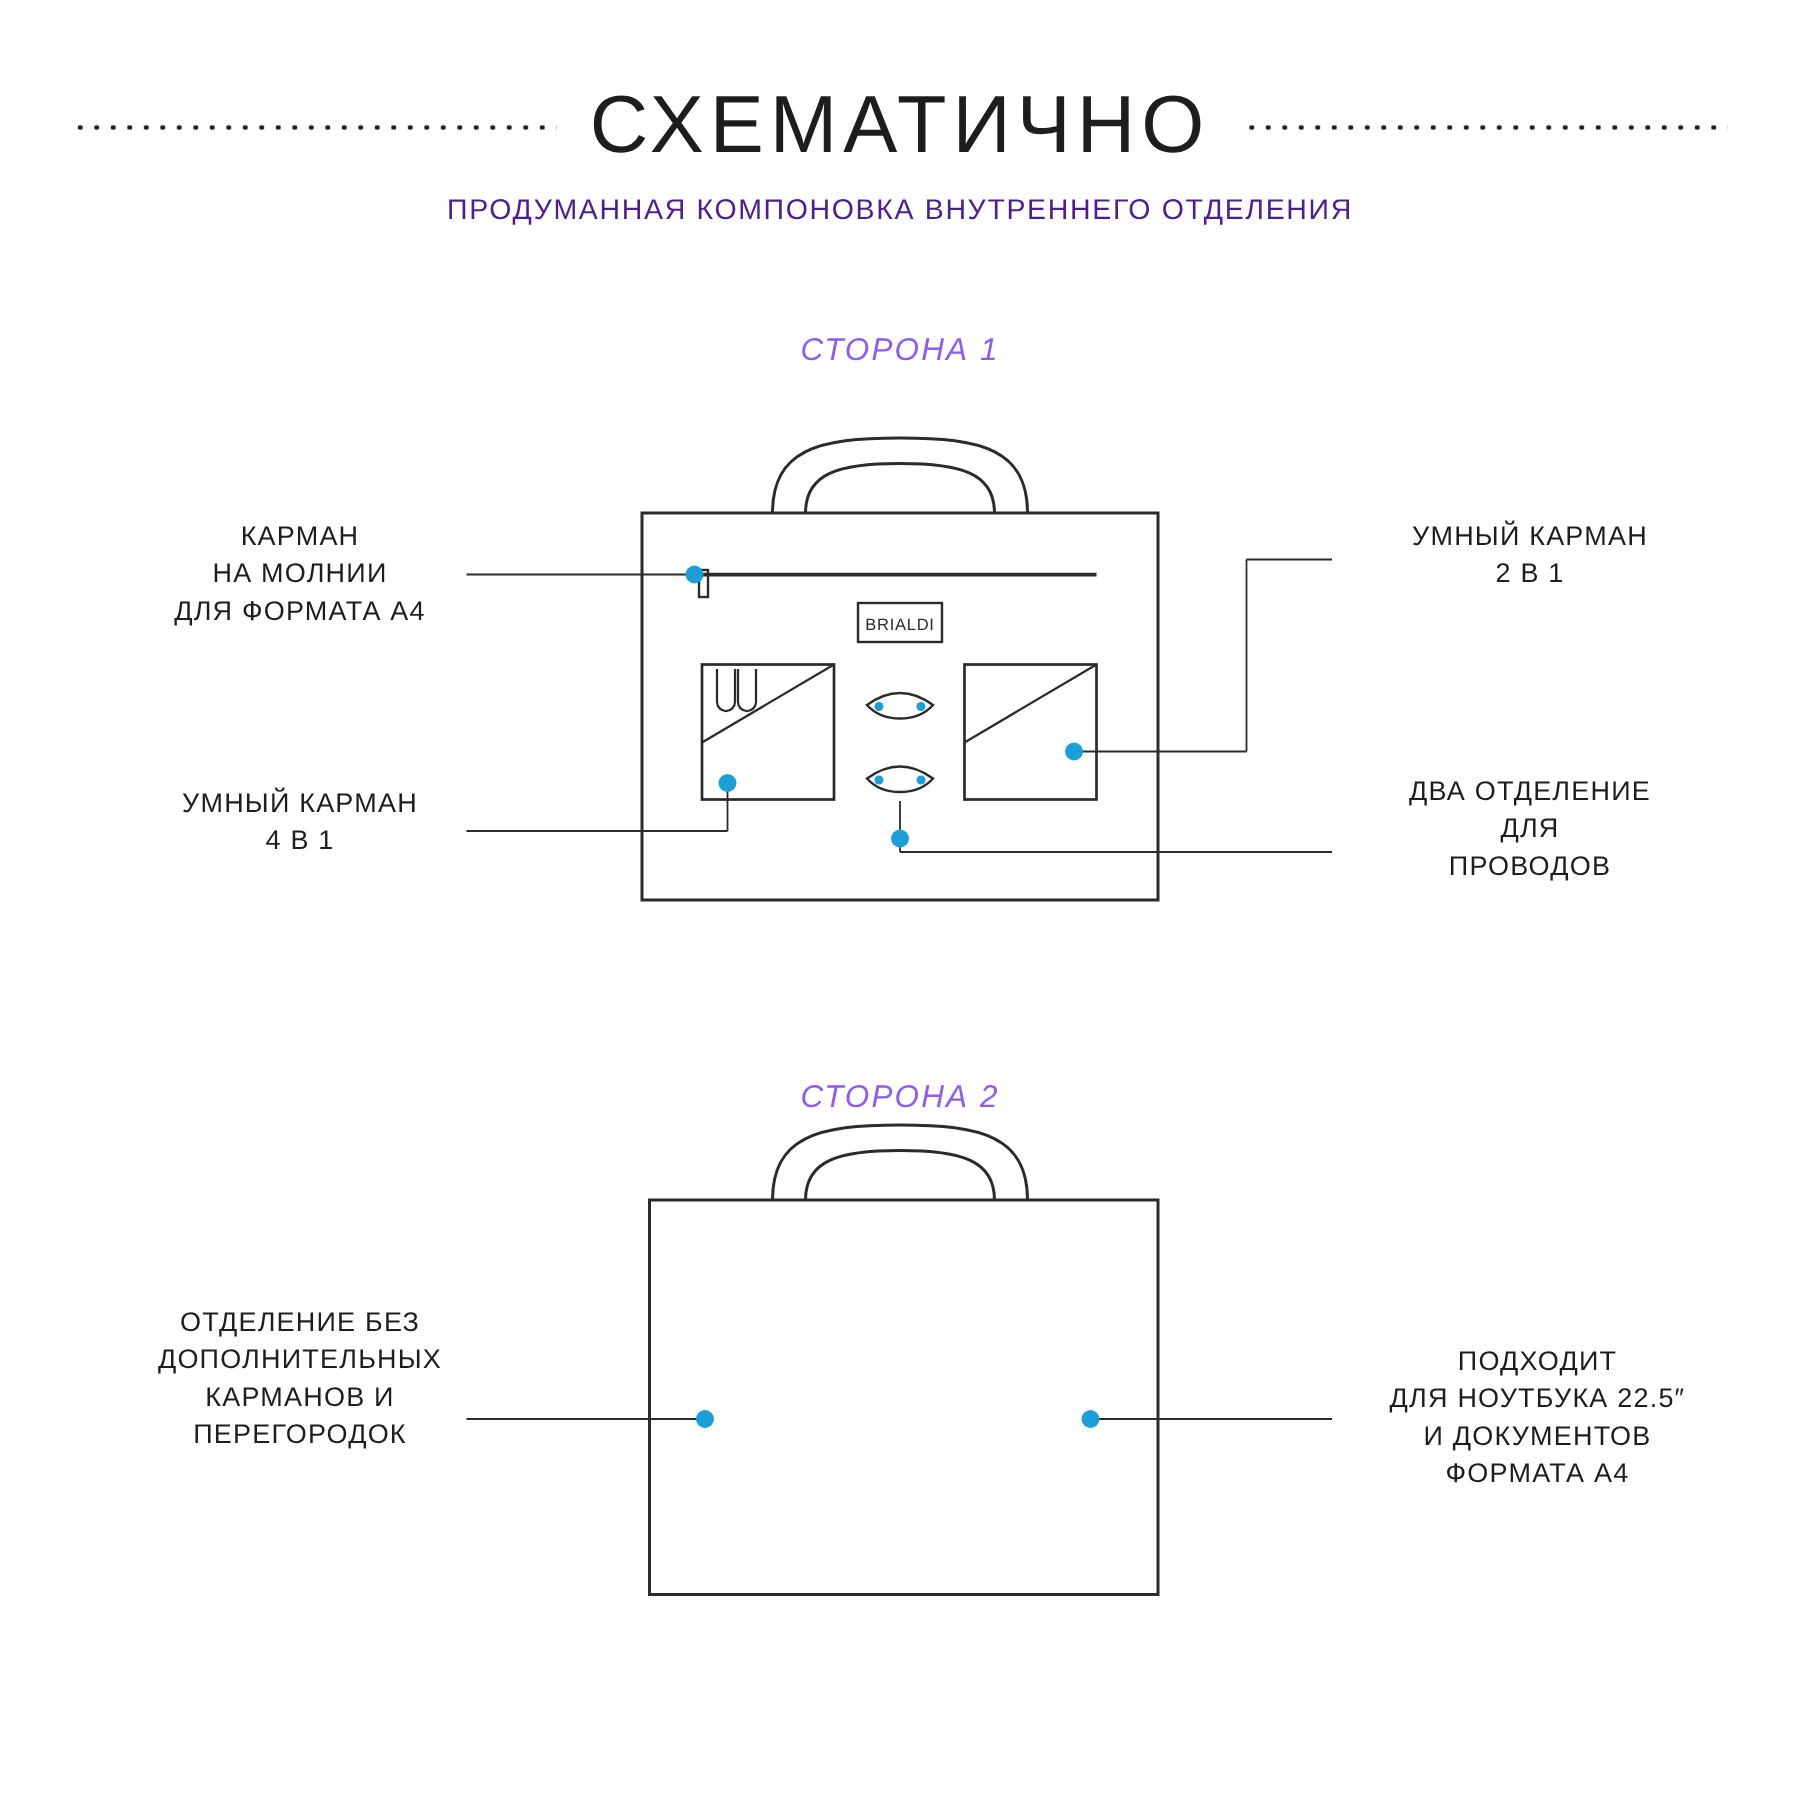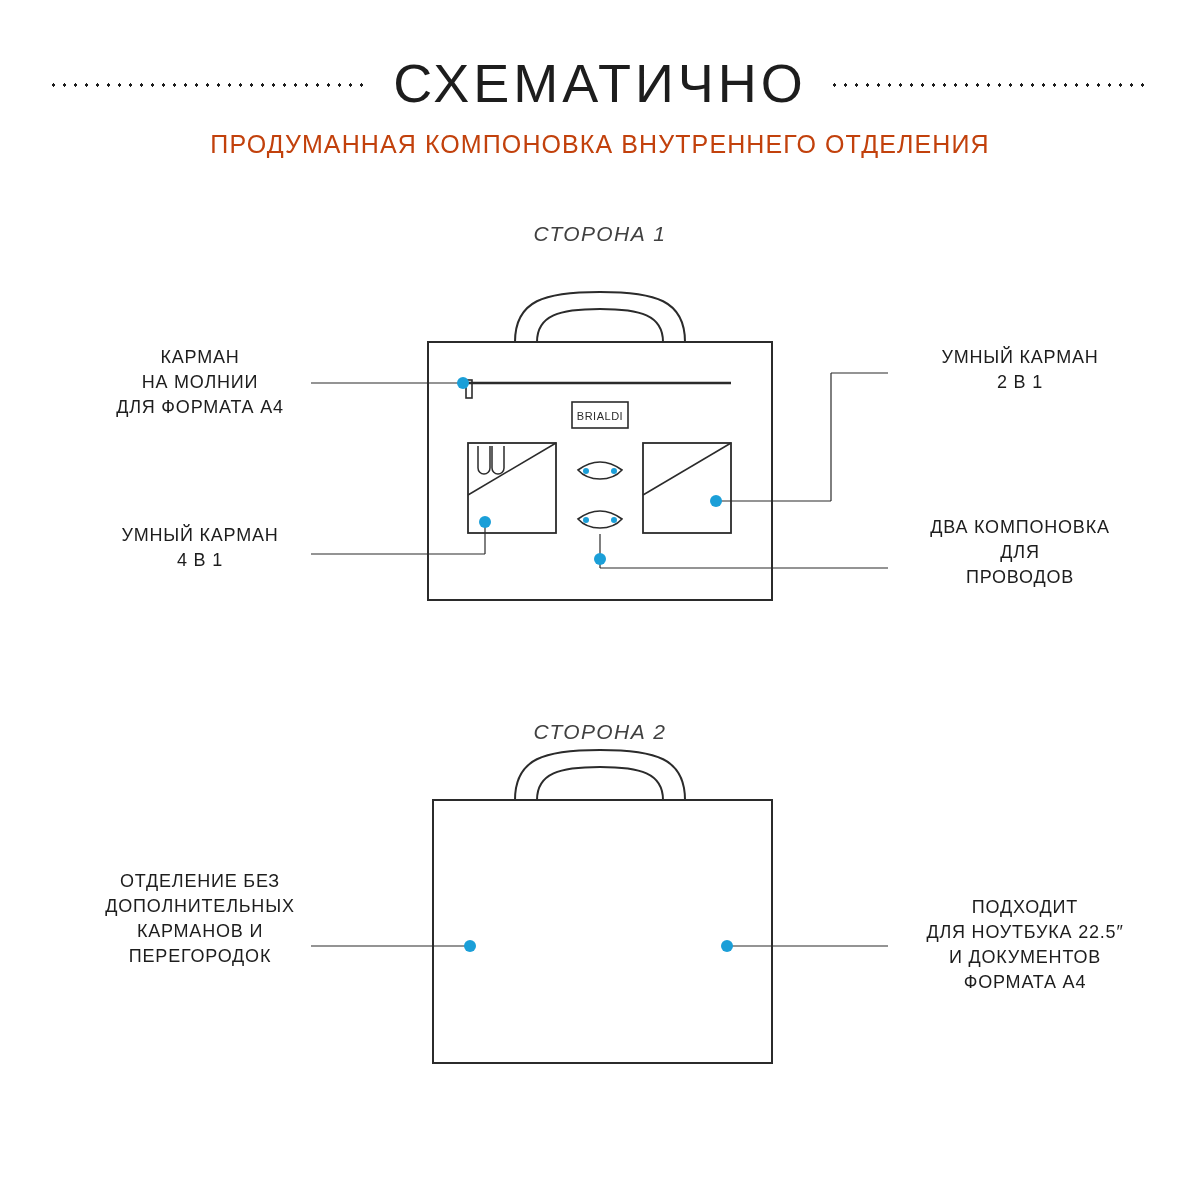--- a/index.html
+++ b/index.html
@@ -52,34 +52,34 @@
     white-space: nowrap;
     color: #1d1d1d;
     line-height: 1;
   }
   .subtitle {
     position: absolute;
     top: 130px;
     left: 0;
     width: 1200px;
     text-align: center;
-    font-size: 25px;
+    font-size: 19px;
     letter-spacing: 1.1px;
-    color: #c2410c;
+    color: #4c1d95;
   }
 
   
   .section-label {
     position: absolute;
     width: 1200px;
     text-align: center;
     font-style: italic;
     font-size: 21px;
     letter-spacing: 1.4px;
-    color: #404040;
+    color: #8b5cf6;
   }
   #side1-label { top: 222px; }
   #side2-label { top: 692px; margin-top: 28px; }
 
   
   svg.canvas {
     position: absolute;
     top: 0;
     left: 0;
     width: 1200px;
@@ -188,21 +188,21 @@
   </g>
 </svg>
 
 <div class="callout left" id="c-zip">КАРМАН
 НА МОЛНИИ
 ДЛЯ ФОРМАТА А4</div>
 <div class="callout left" id="c-smart4">УМНЫЙ КАРМАН
 4 В 1</div>
 <div class="callout right" id="c-smart2">УМНЫЙ КАРМАН
 2 В 1</div>
-<div class="callout right" id="c-holders">ДВА КОМПОНОВКА
+<div class="callout right" id="c-holders">ДВА ОТДЕЛЕНИЕ
 ДЛЯ
 ПРОВОДОВ</div>
 <div class="callout left" id="c-nopocket">ОТДЕЛЕНИЕ БЕЗ
 ДОПОЛНИТЕЛЬНЫХ
 КАРМАНОВ И
 ПЕРЕГОРОДОК</div>
 <div class="callout right" id="c-laptop">ПОДХОДИТ
 ДЛЯ НОУТБУКА 22.5″
 И ДОКУМЕНТОВ
 ФОРМАТА А4</div>

